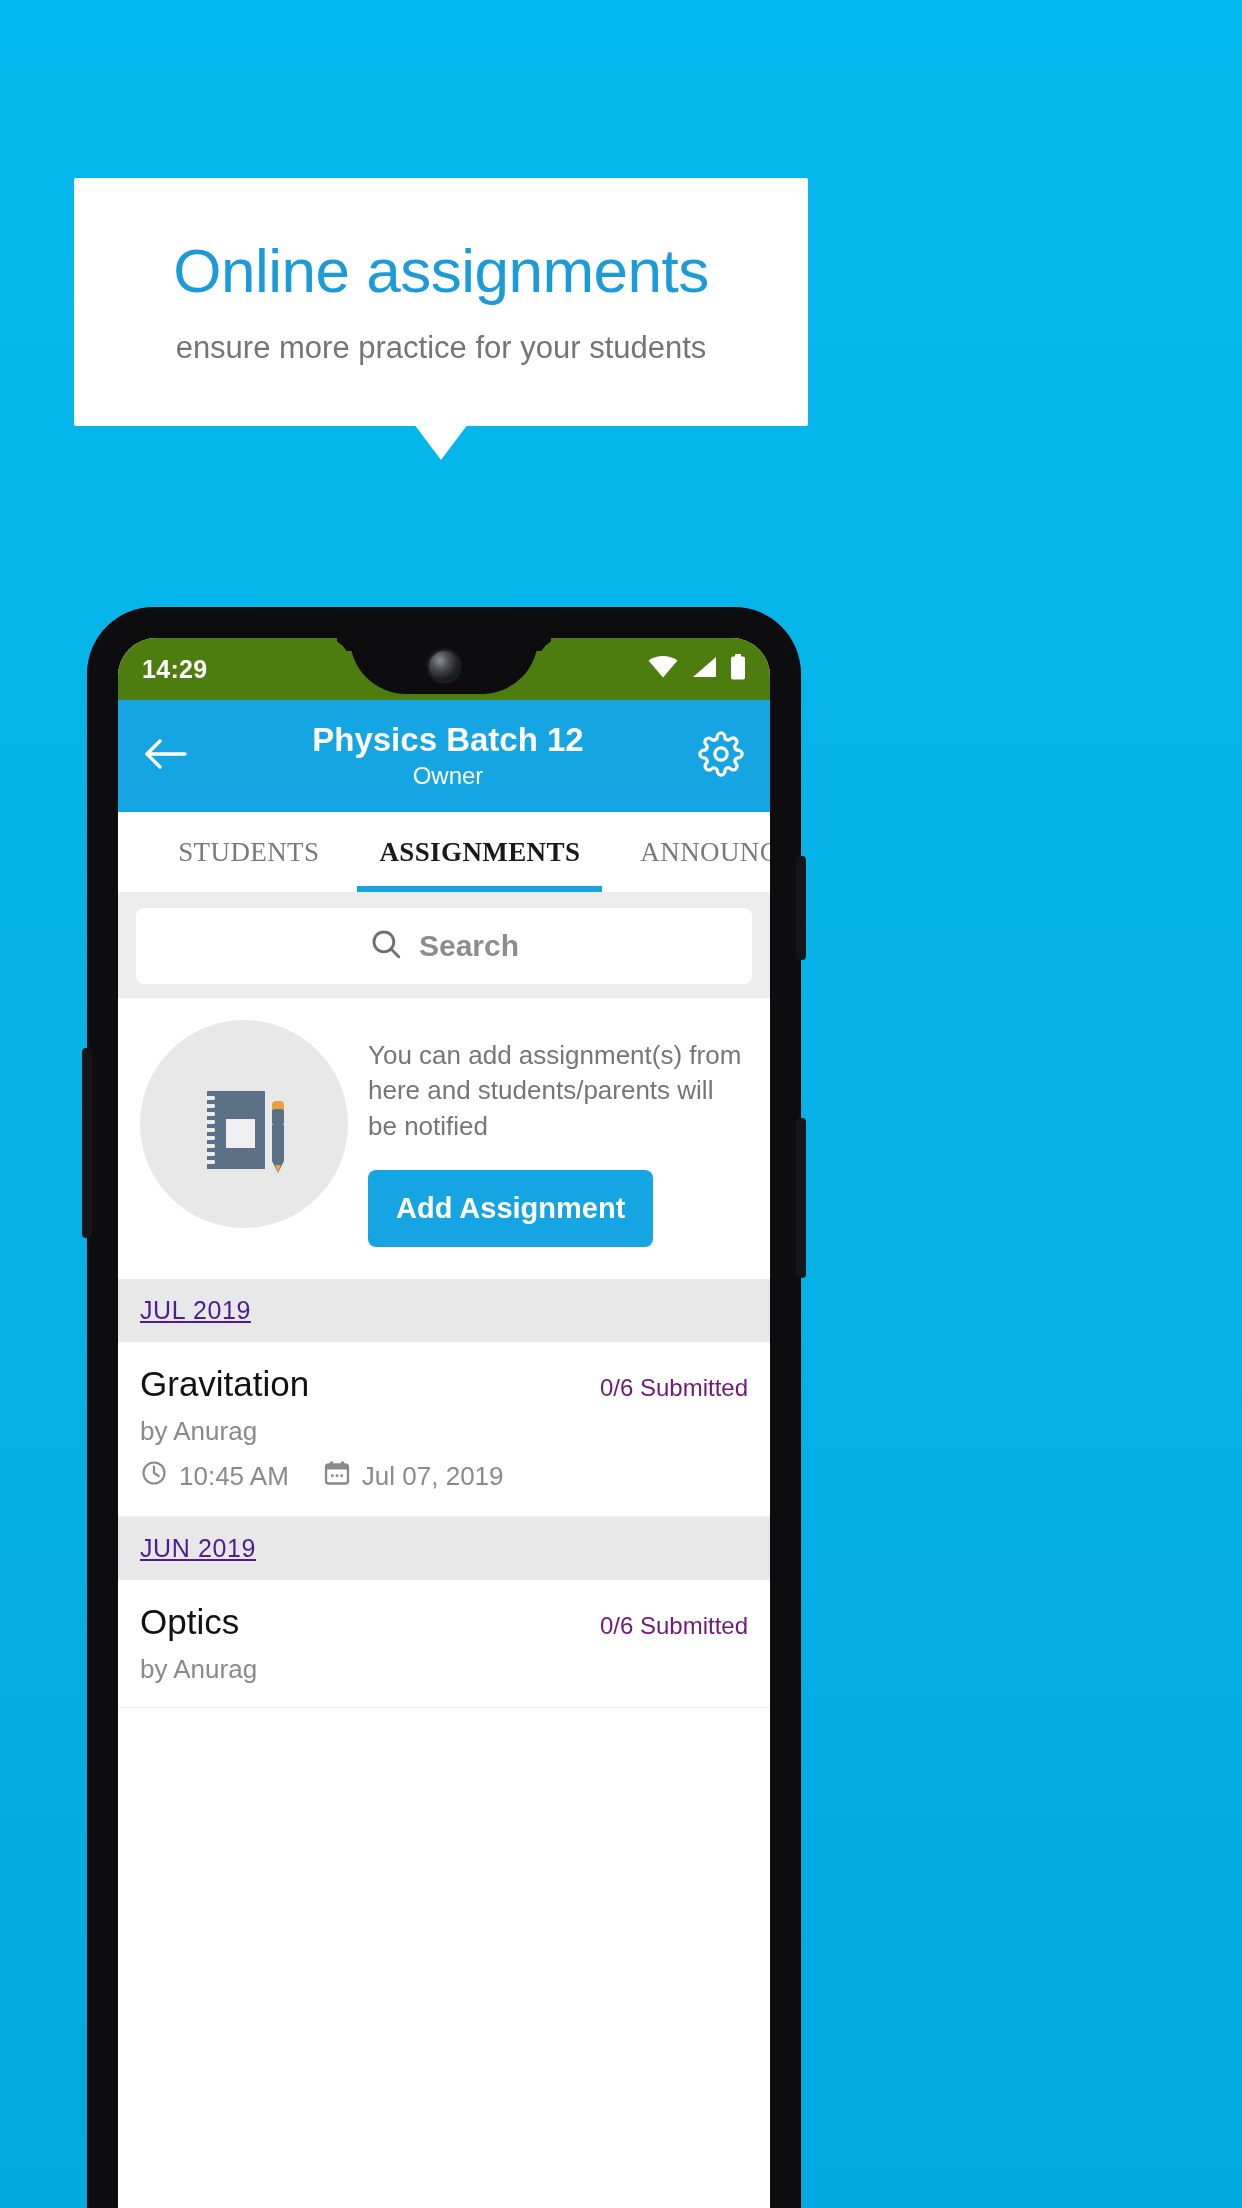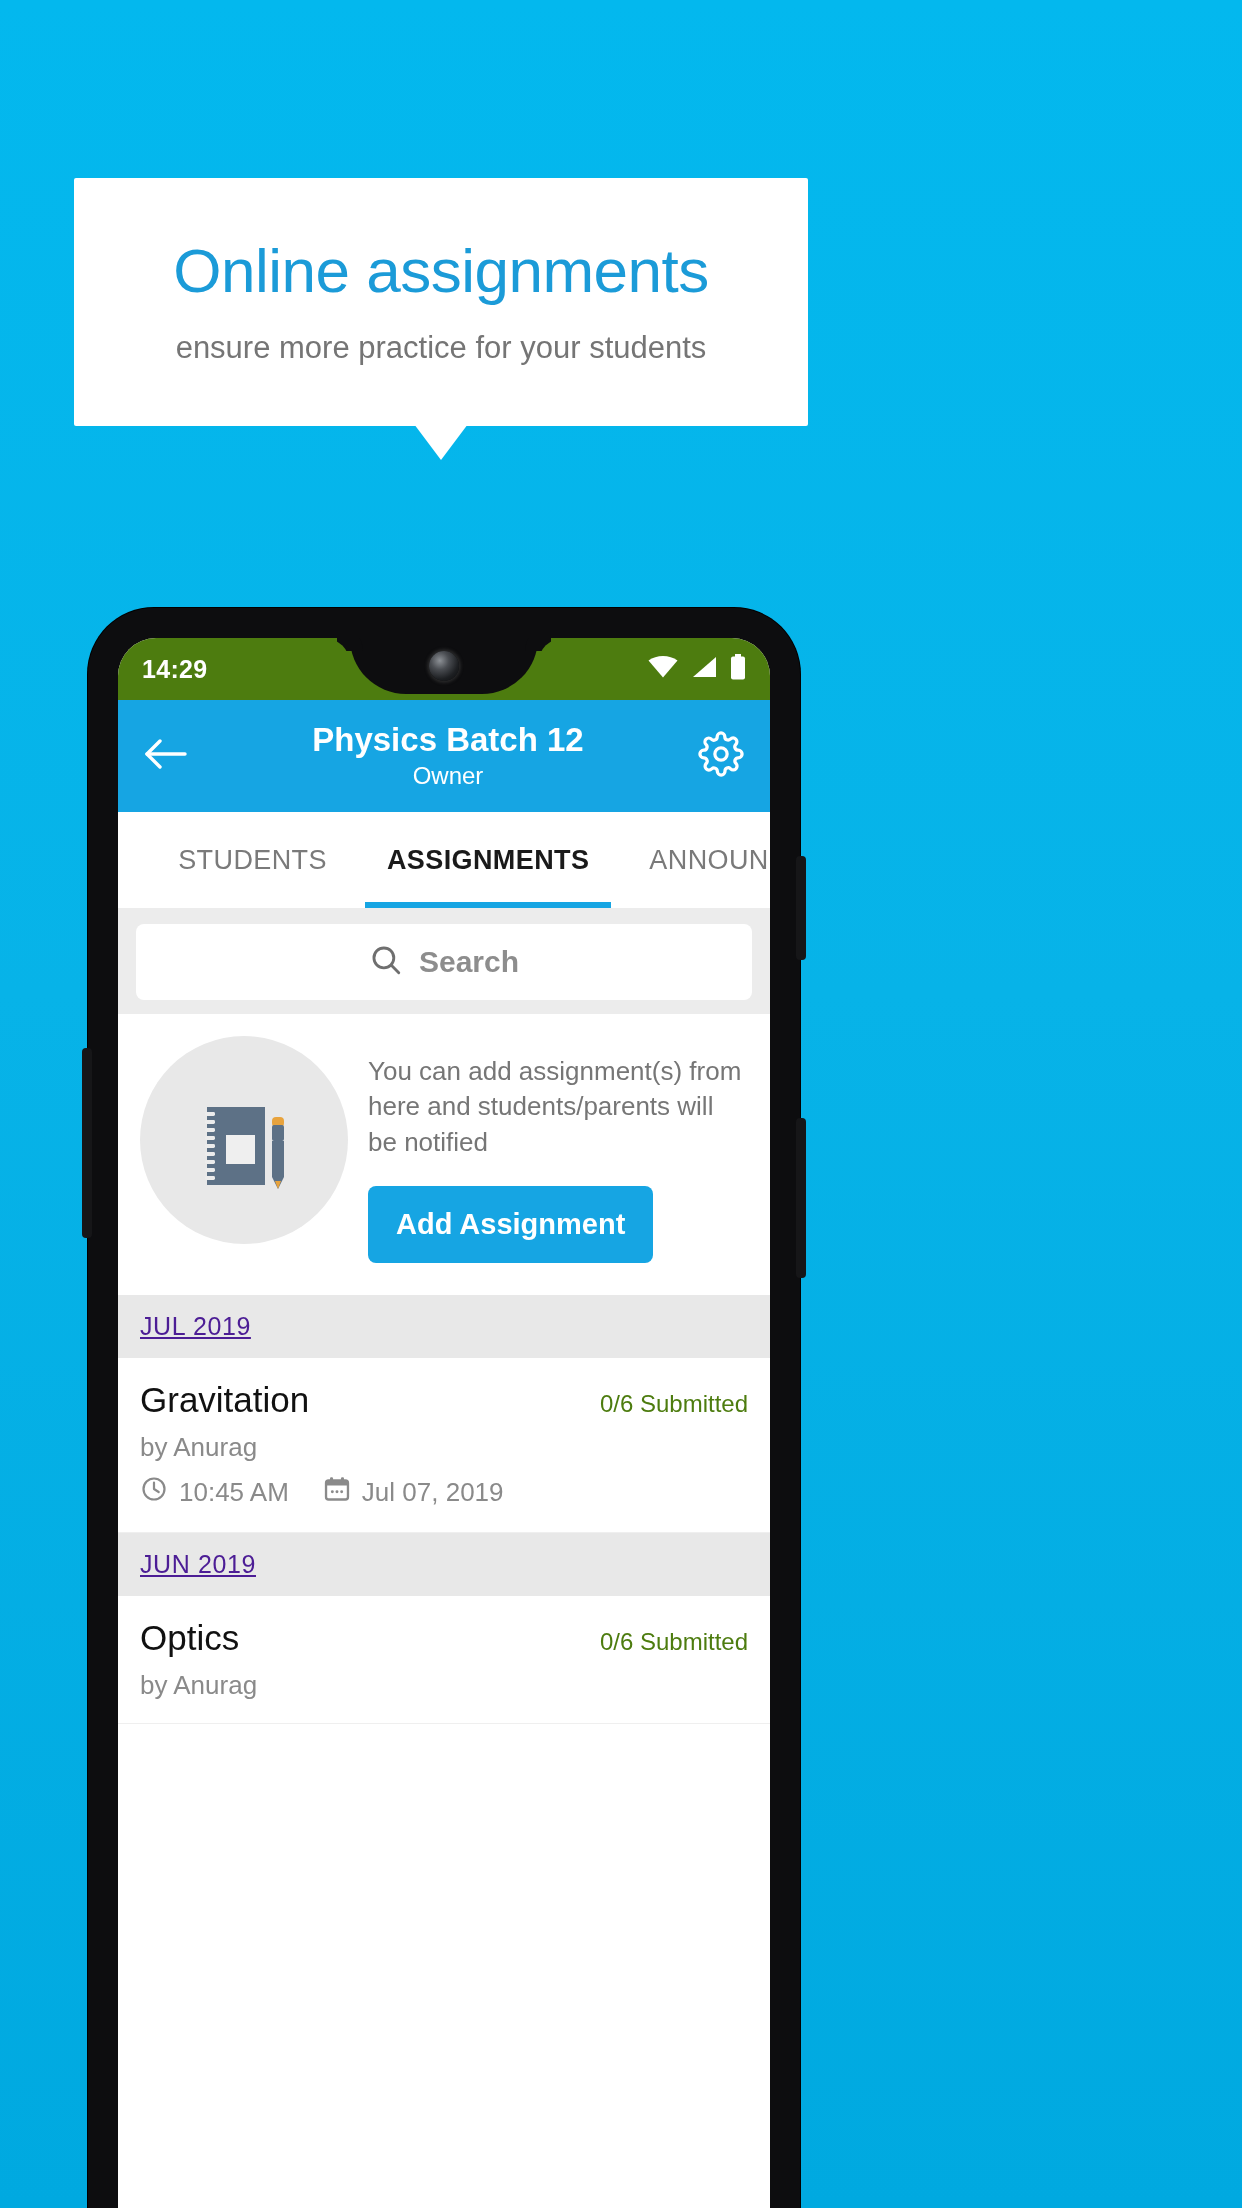--- a/index.html
+++ b/index.html
@@ -160,26 +160,27 @@
   #app-subtitle {
     color: #ffffff;
     font-size: 24px;
     font-weight: 400;
     line-height: 1.3;
   }
   #settings-btn { margin-left: auto; z-index: 2; }
 
   
   #tab-bar {
-    height: 96px;
+    height: 80px;
     background: #ffffff;
     display: flex;
     align-items: stretch;
     overflow: hidden;
     position: relative;
+    font-family: Liberation Serif, serif;
   }
   .tab {
     display: flex;
     align-items: center;
     justify-content: center;
     font-size: 27px;
     letter-spacing: 0.4px;
     color: #7a7a7a;
     white-space: nowrap;
     position: relative;
@@ -275,21 +276,21 @@
     display: flex;
     align-items: baseline;
     justify-content: space-between;
   }
   .row-title {
     font-size: 35px;
     color: #111111;
   }
   .row-submitted {
     font-size: 24px;
-    color: #4d7c0f;
+    color: #701a75;
     white-space: nowrap;
     text-align: center;
   }
   .row-author {
     margin-top: 12px;
     font-size: 26px;
     color: #8a8a8a;
   }
   .row-meta {
     margin-top: 12px;

